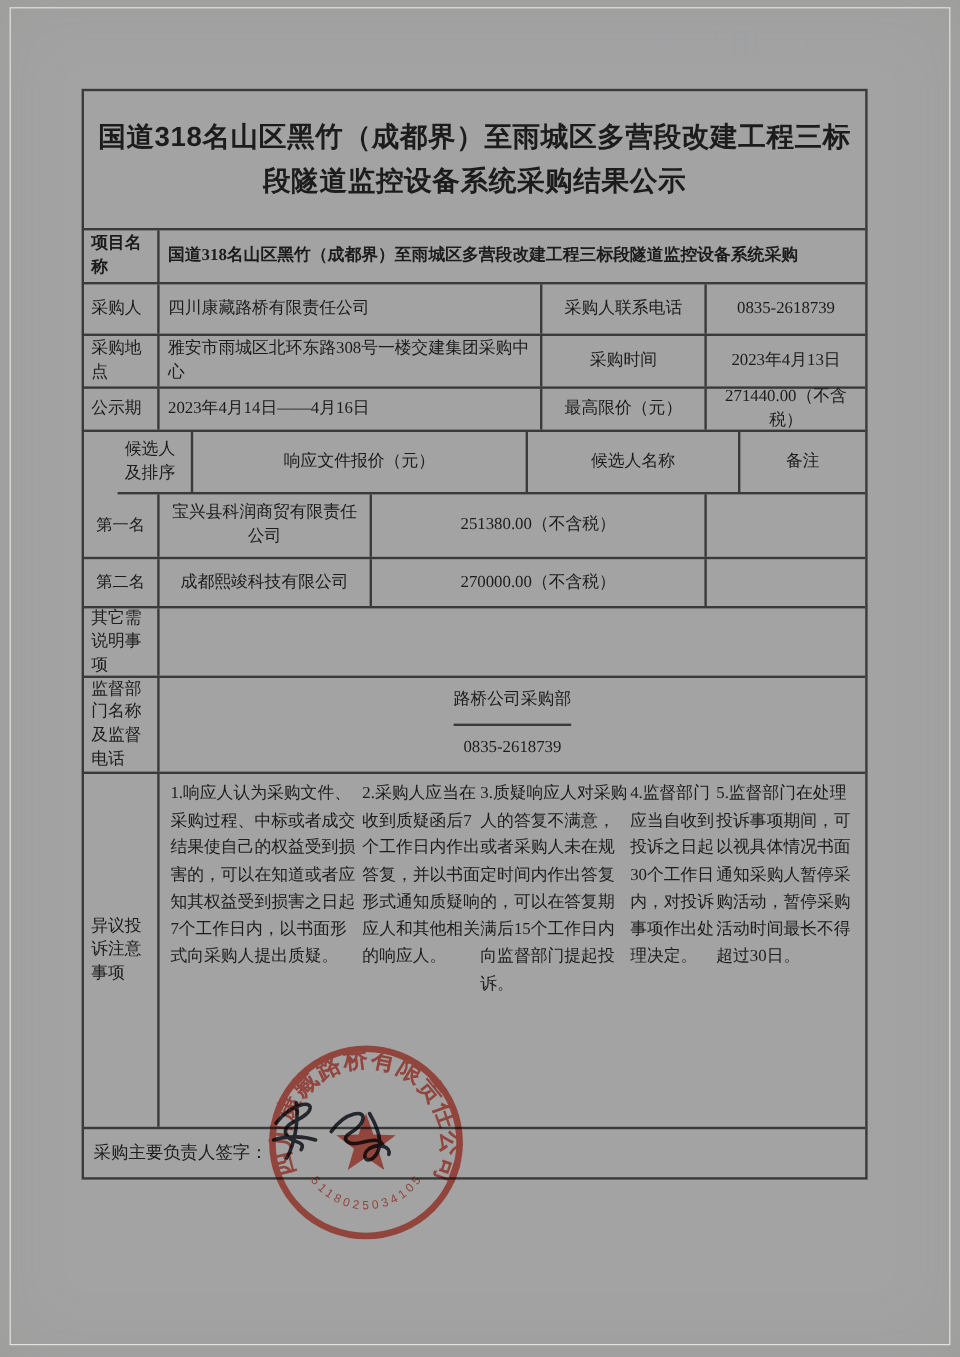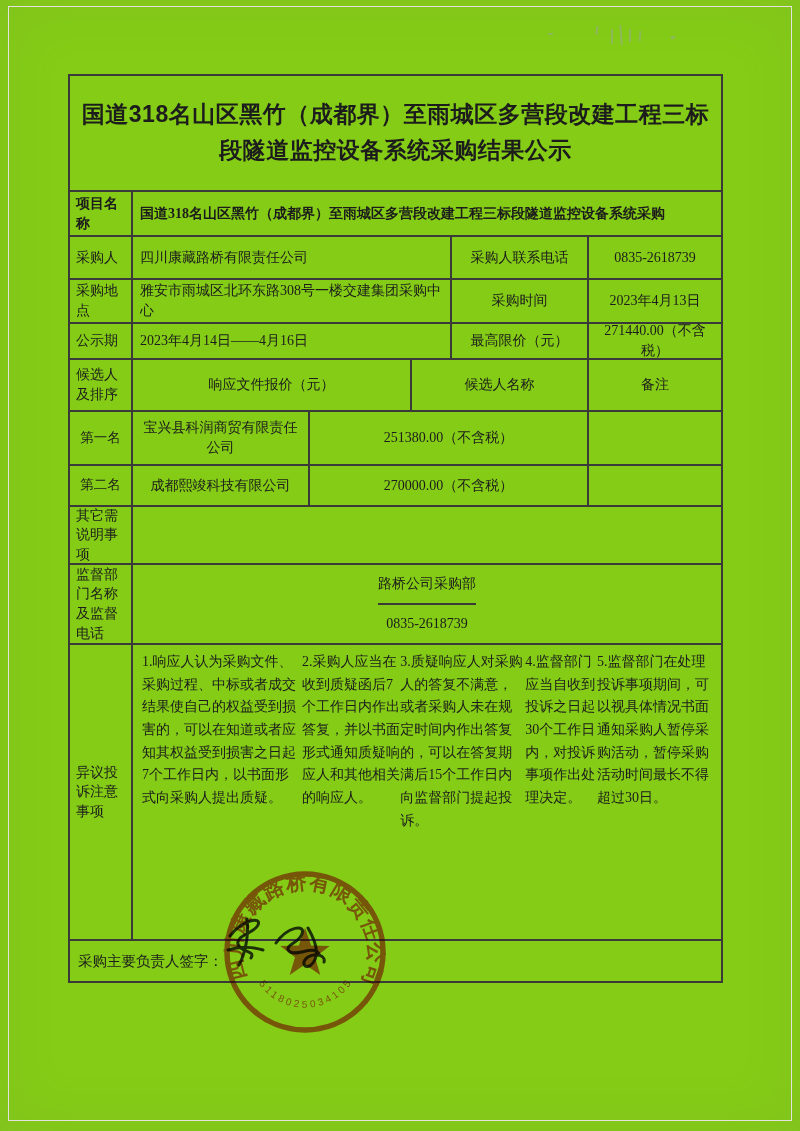--- a/index.html
+++ b/index.html
@@ -2,21 +2,21 @@
 <html><head>
 <meta charset="utf-8">
 <style>
   :root{
     --line:#3a3a3a;
     --ink:#1c1c1c;
   }
   html,body{margin:0;padding:0;background:#ffffff;}
   .page{
     position:relative;width:800px;height:1131px;margin:0 auto;
-    background:#84cc16;overflow:hidden;
+    background:#a3a3a3;overflow:hidden;
     font-family:"Liberation Serif","DejaVu Serif",serif;color:var(--ink);
     box-shadow:inset 0 0 60px rgba(120,115,105,.12);
   }
   .paper-edge{position:absolute;inset:6px 8px 10px 8px;border:1px solid #e4e2de;pointer-events:none;}
   .streak{position:absolute;background:#9aa0a8;opacity:.45;}
   .tbl{
     position:absolute;left:68px;top:74px;width:655px;
     border:2.5px solid var(--line);box-sizing:border-box;
     background:transparent;
   }
@@ -34,21 +34,21 @@
   
   .row-title{height:116px;}
   .row-title .cell{flex:1;flex-direction:column;justify-content:center;border-right:none;
     font-family:"Liberation Sans","DejaVu Sans",sans-serif;font-weight:bold;
     font-size:23px;letter-spacing:.5px;line-height:1.55;text-align:center;}
   
   .row-project{height:45px;font-weight:bold;}
   .row-purchaser{height:43px;}
   .row-location{height:44px;}
   .row-publicity{height:36px;}
-  .row-candh{height:52px;}
+  .row-candh{height:52px;margin-left:28px;}
   .row-cand1{height:54px;}
   .row-cand2{height:41px;}
   .row-other{height:58px;}
   .row-superv{height:80px;}
   .row-objection{height:296px;}
   .row-sign{height:40px;}
   
   .ca-v{width:319px;}
   .ca-k{width:137px;justify-content:center;text-align:center;}
   .ca-p{flex:1;justify-content:center;text-align:center;}

